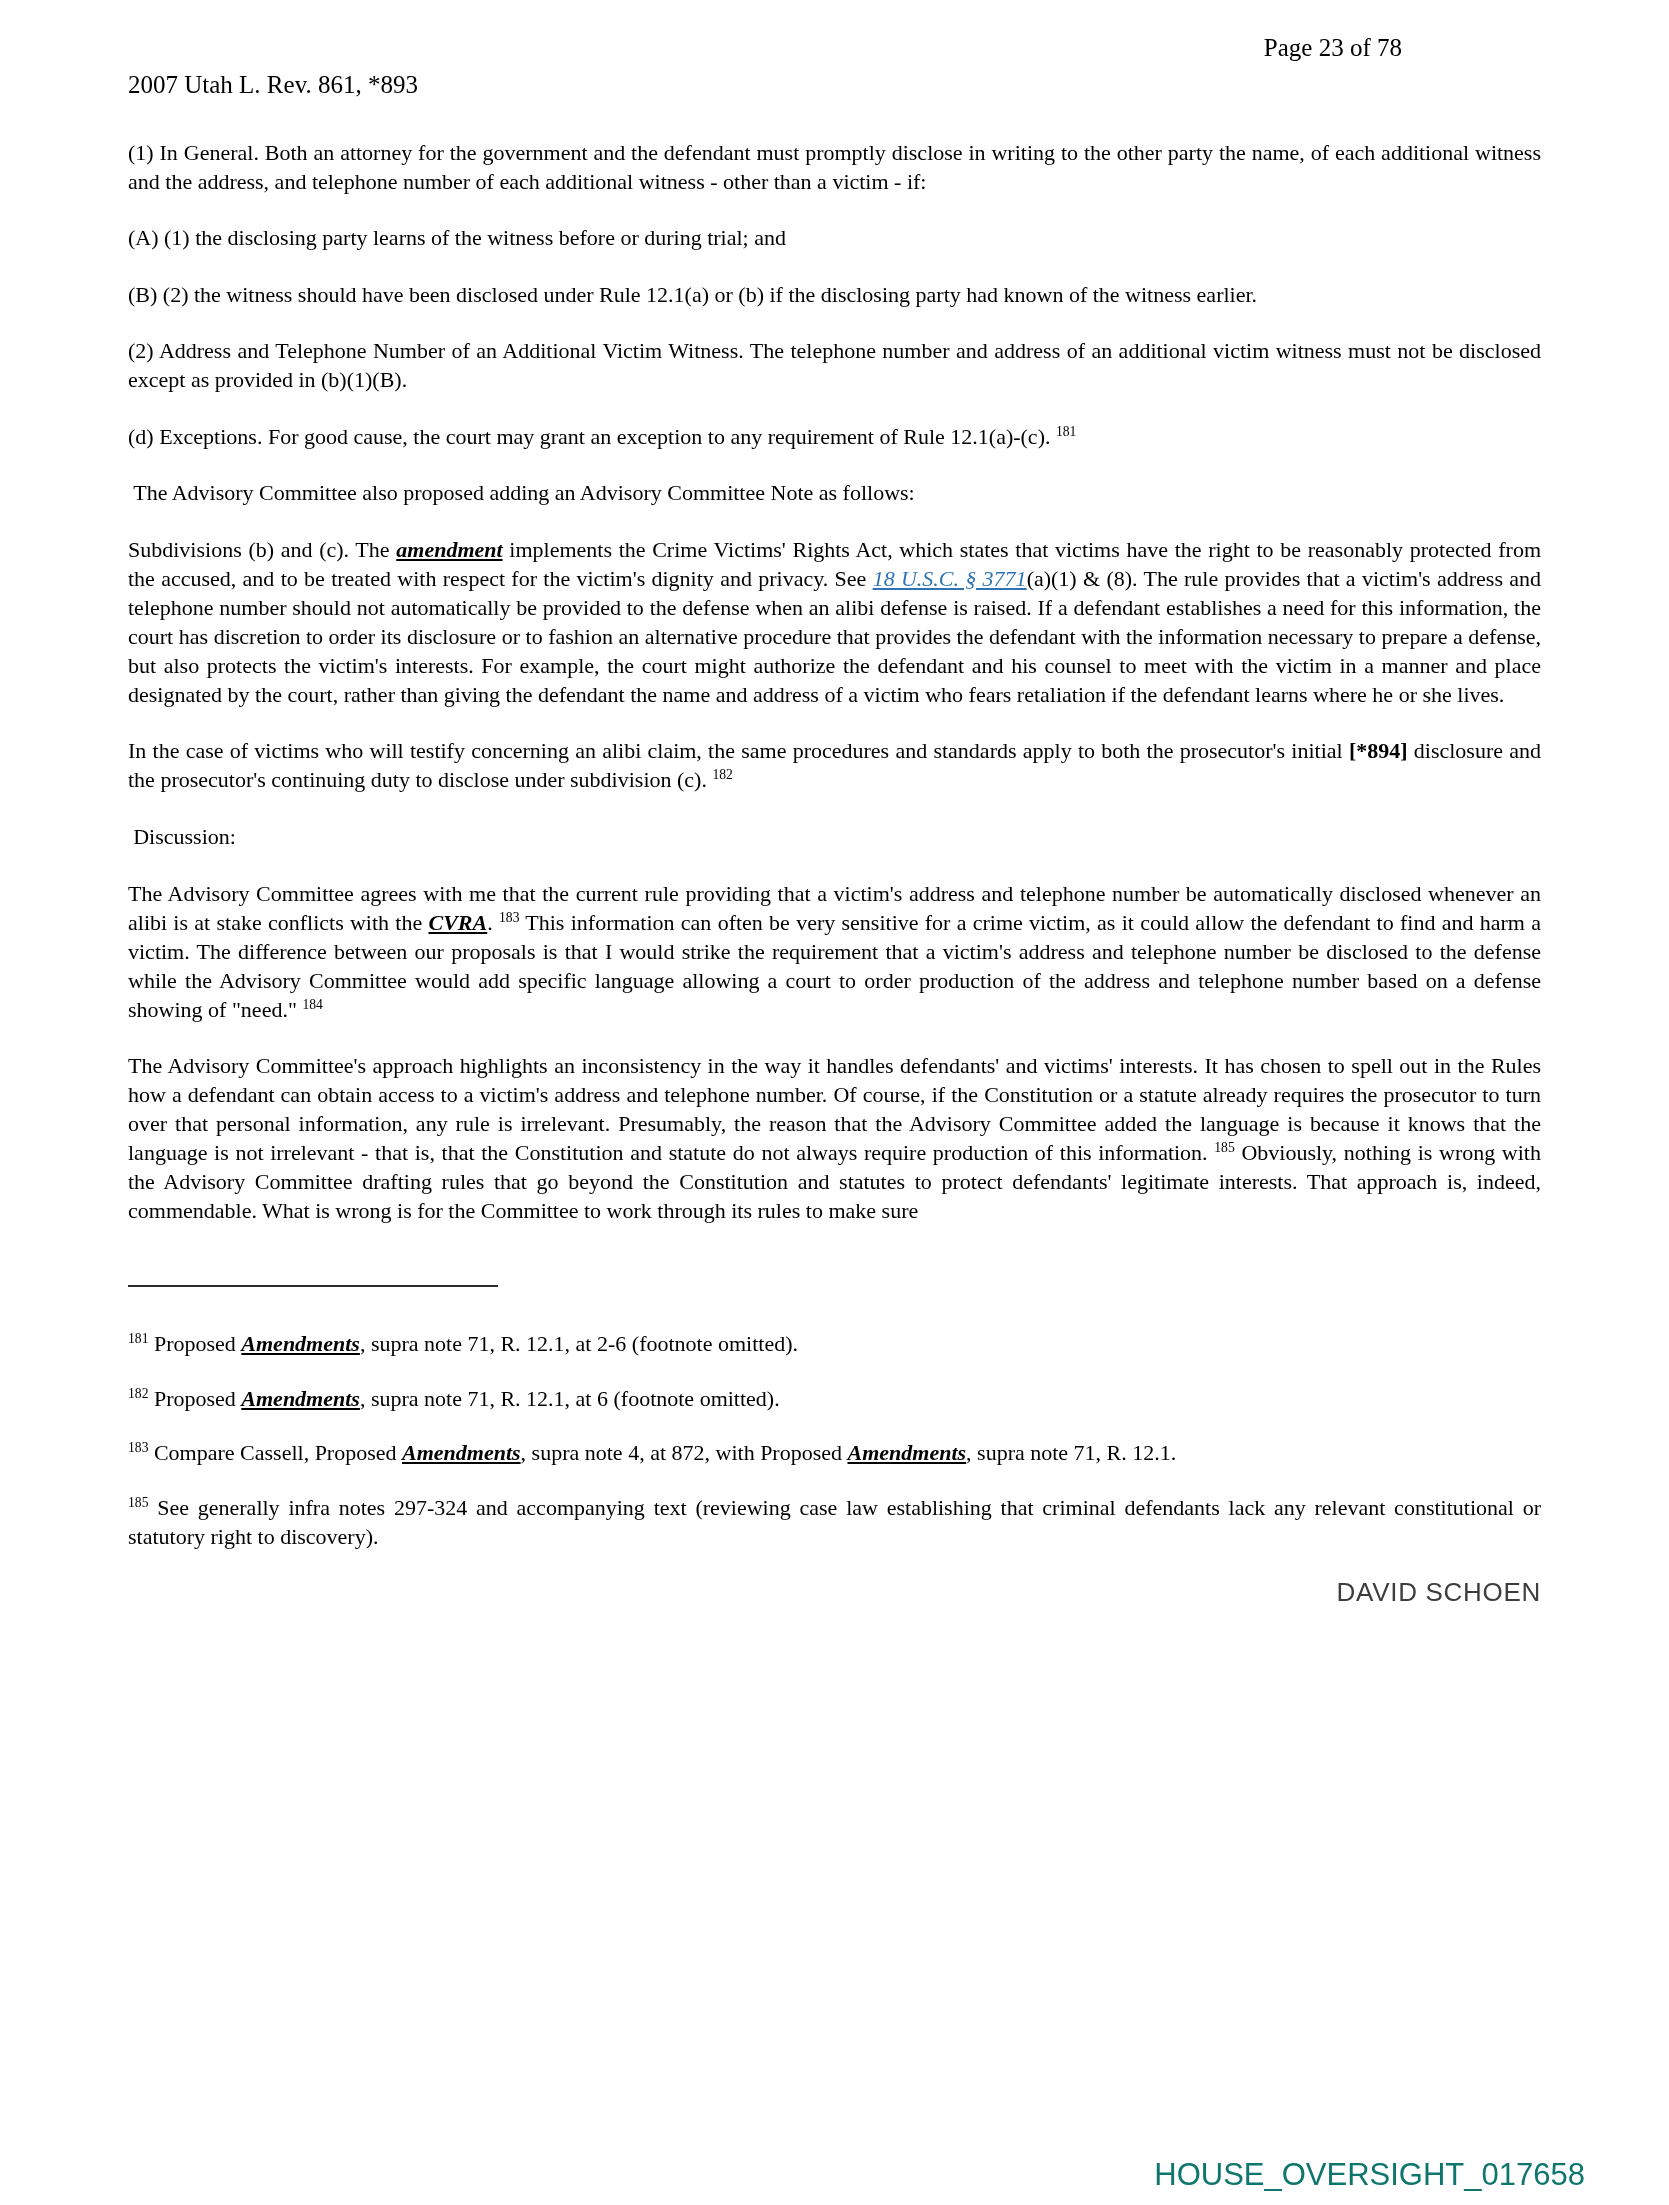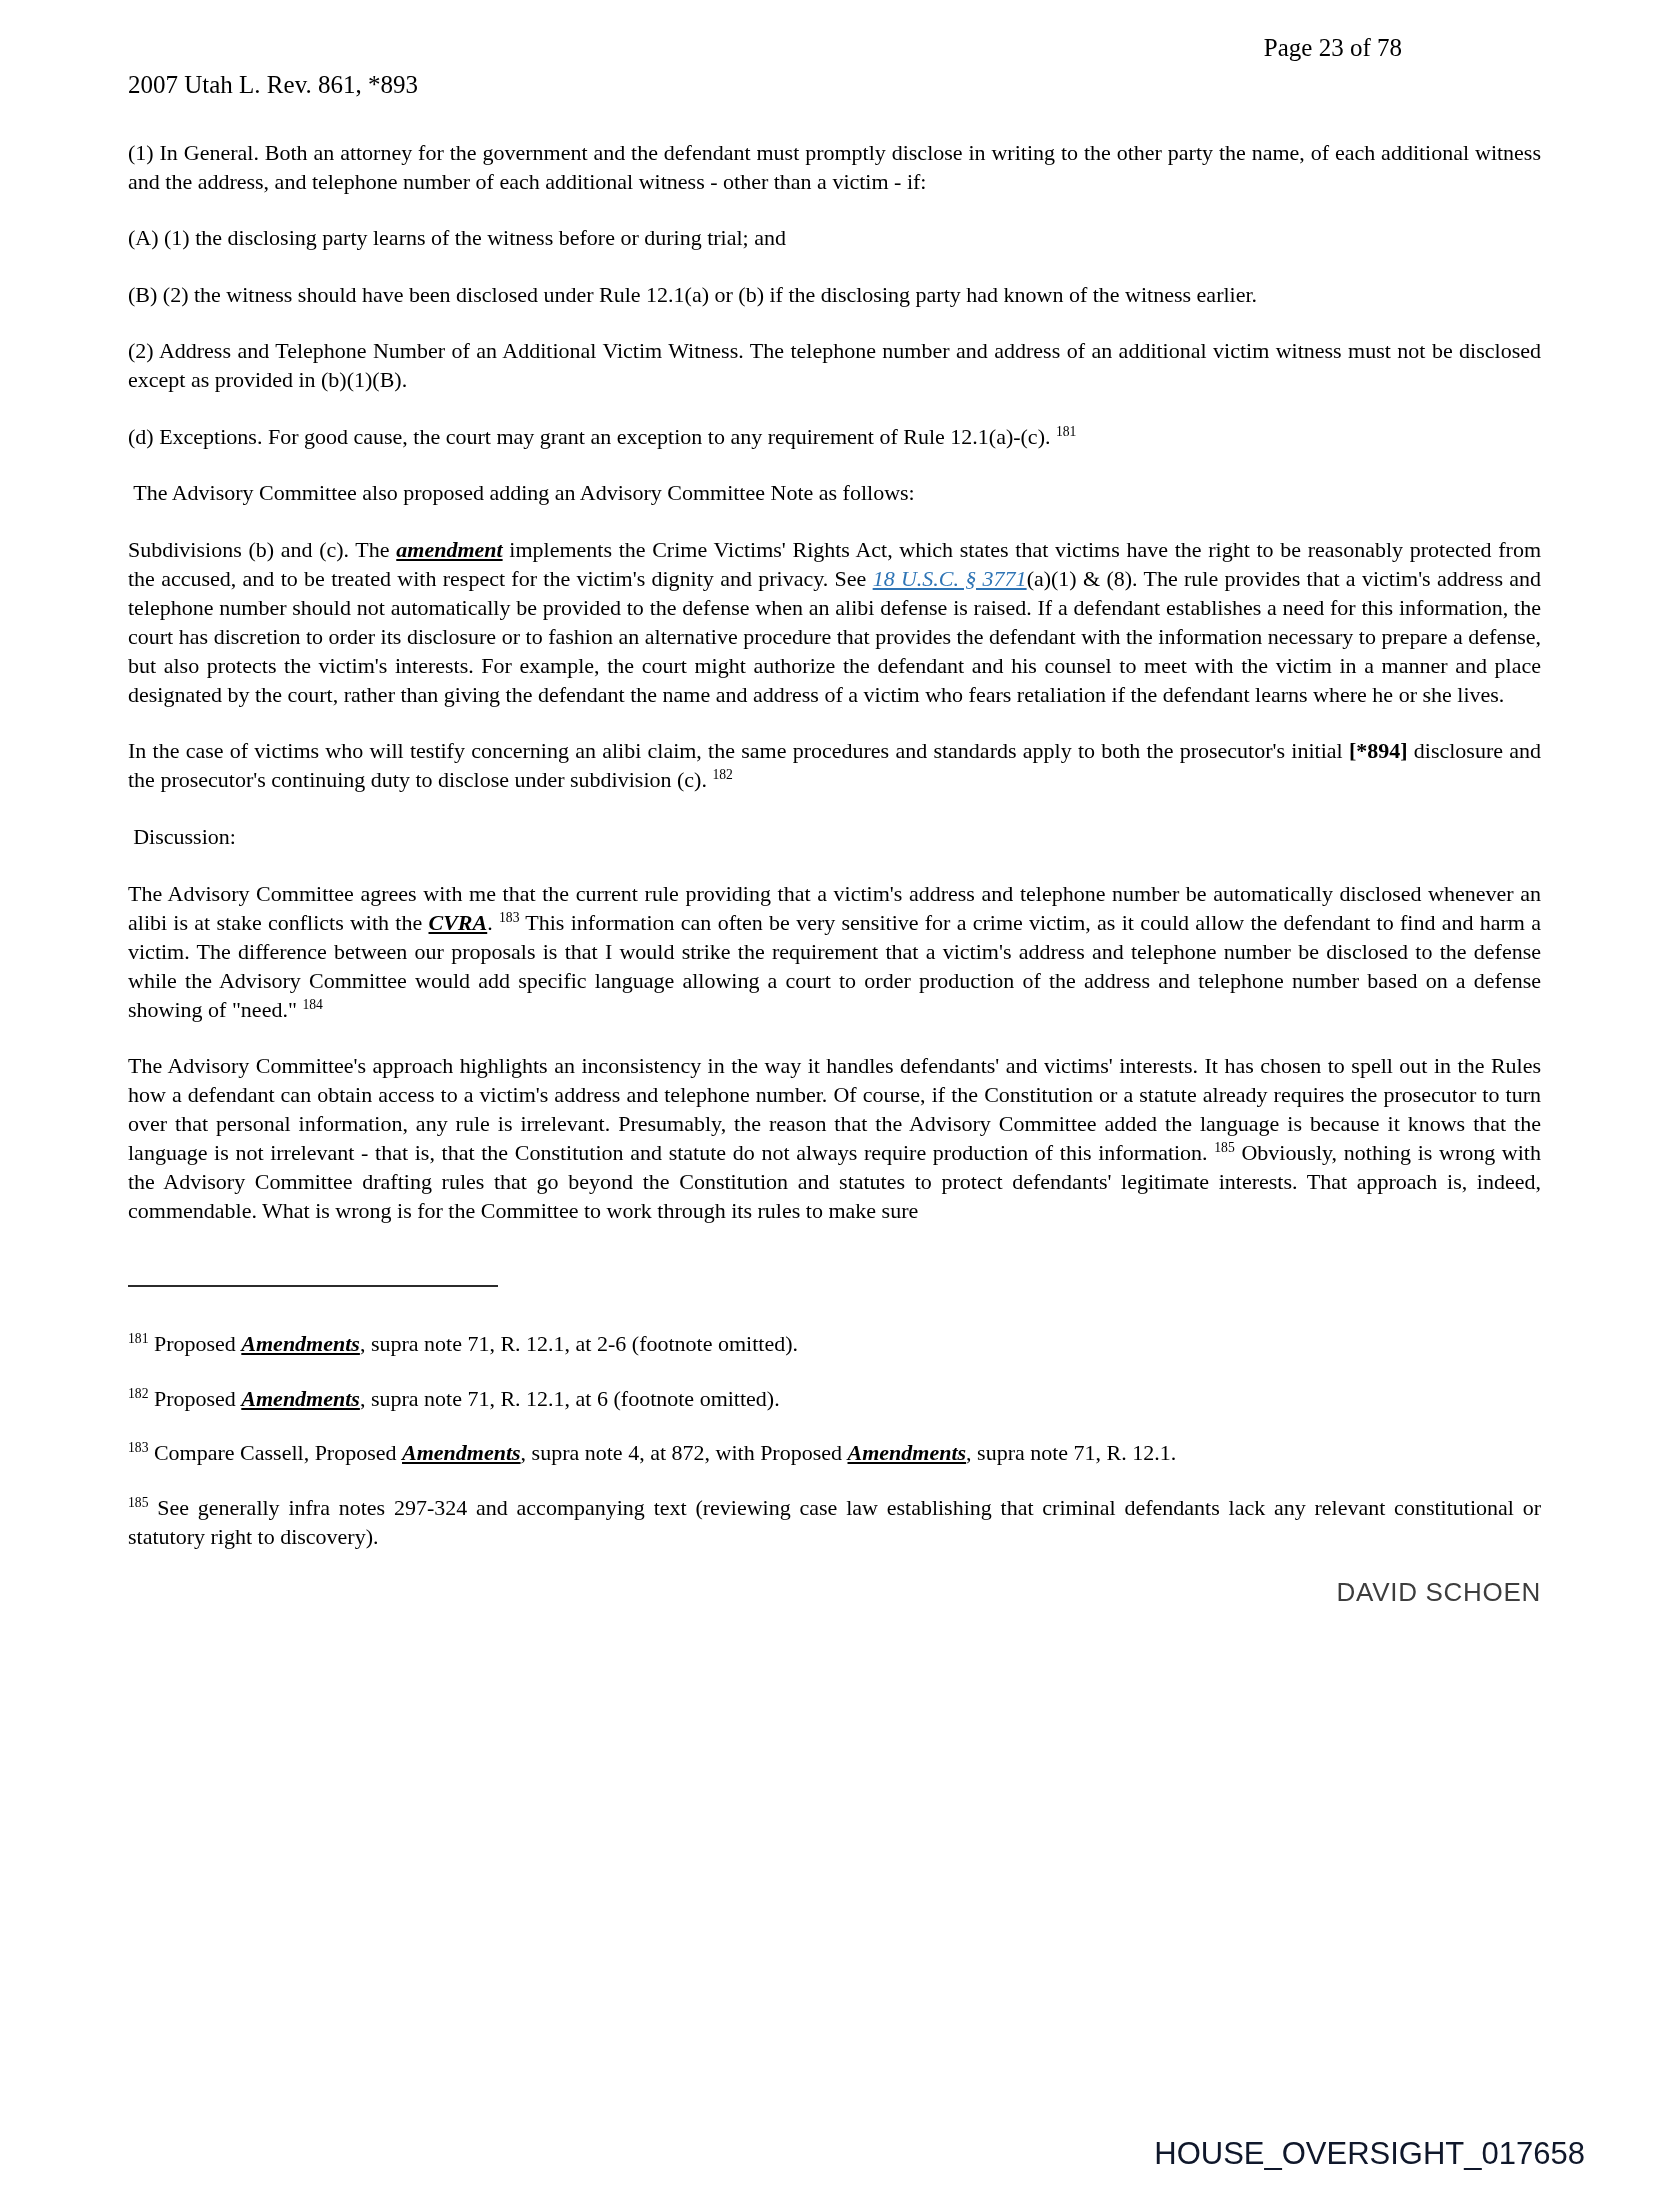--- a/index.html
+++ b/index.html
@@ -73,24 +73,24 @@
     text-align: right;
     font-family: "Liberation Sans", sans-serif;
     font-size: 26px;
     color: #3d3d3d;
     margin-top: 18.3px;
     letter-spacing: 0.7px;
   }
   .bates-number {
     position: absolute;
     right: 84px;
-    bottom: 33px;
+    bottom: 12px;
     font-family: "Liberation Sans", sans-serif;
     font-size: 31px;
-    color: #0f172a;
+    color: #0f766e;
   }
 </style>
 </head>
 <body>
 
 <div class="page">
   <div class="content">
 
     <div class="page-label">Page 23 of 78</div>
     <div class="citation">2007 Utah L. Rev. 861, *893</div>

